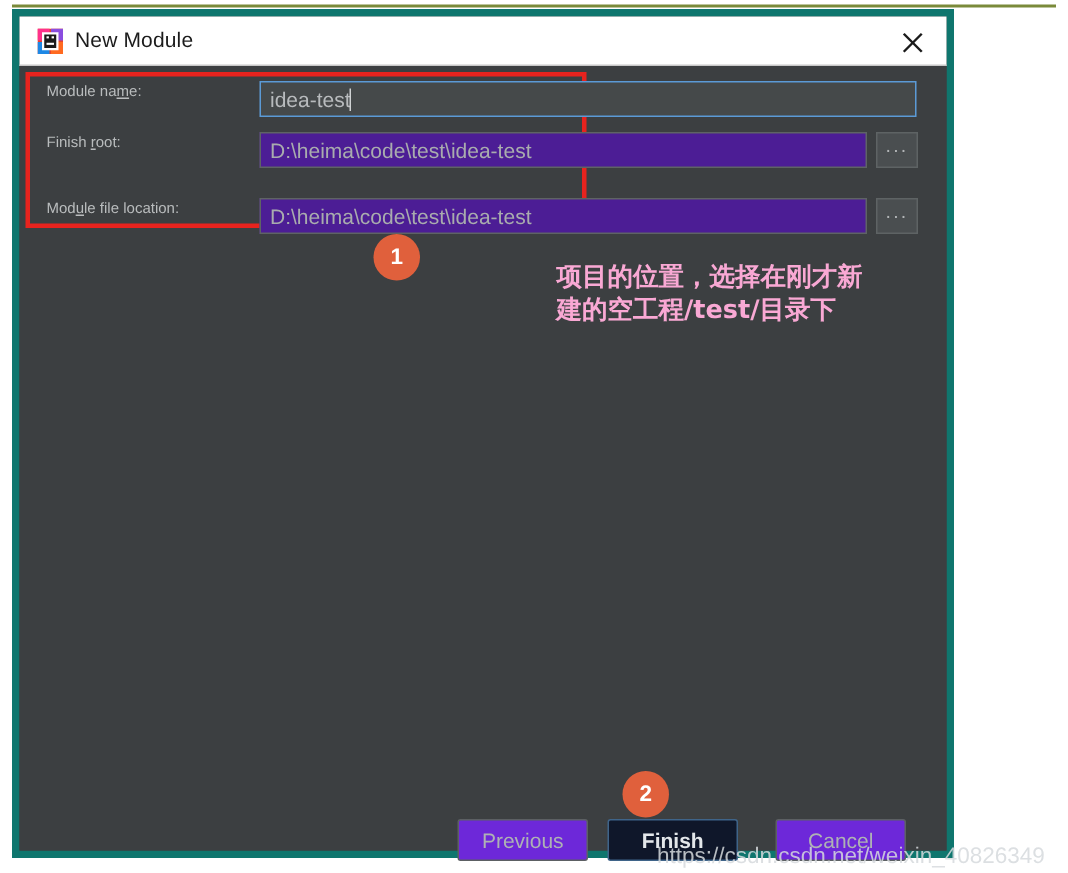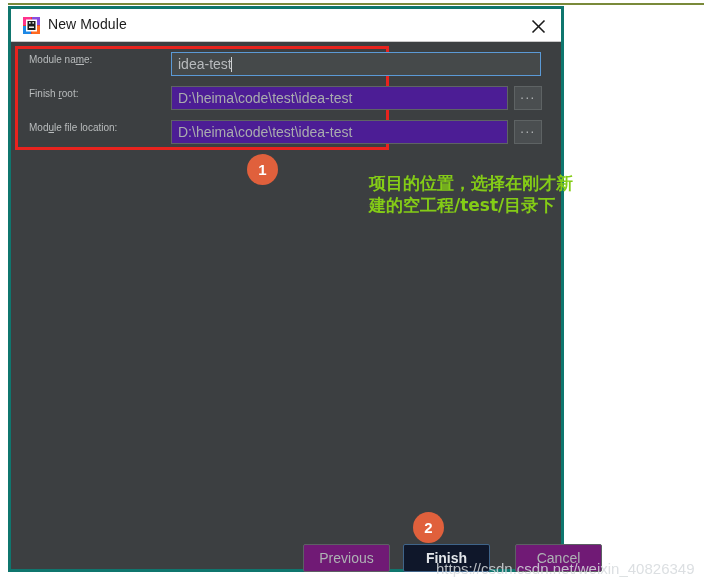--- a/index.html
+++ b/index.html
@@ -13,24 +13,24 @@
     font-family: "Liberation Sans", "DejaVu Sans", sans-serif;
     overflow: hidden;
     position: relative;
   }
 
   
   #window {
     position: absolute;
     left: 8px;
     top: 6px;
-    width: 556px;
+    width: 628px;
     height: 566px;
     background: #3c3f41;
-    border: 3px solid #0f766e;
+    border: 5px solid #0f766e;
     box-sizing: border-box;
     padding-left: 12px;
   }
   #top-accent {
     position: absolute;
     left: 8px;
     top: 3px;
     width: 696px;
     height: 2px;
     background: #7a8a3a;
@@ -84,21 +84,21 @@
 
   
   .form-row {
     position: absolute;
     left: 0;
     right: 0;
     height: 24px;
   }
   #row-name     { top: 10px; }
   #row-croot    { top: 44px; }
-  #row-mfile    { top: 78px; }
+  #row-mfile    { top: 88px; }
 
   .field-label {
     position: absolute;
     left: 18px;
     top: 2px;
     font-size: 10px;
     color: #b9bcbd;
     white-space: nowrap;
   }
   .field-label u { text-decoration: underline; }
@@ -188,35 +188,35 @@
     width: 31px;
     height: 31px;
     line-height: 31px;
   }
 
   
   #annotation {
     position: absolute;
     left: 358px;
     top: 130px;
-    color: #84cc16;
+    color: #f9a8d4;
     font-size: 17px;
     line-height: 22px;
     font-family: "DejaVu Sans", "Liberation Sans", sans-serif;
     font-weight: bold;
     width: 230px;
   }
   #annotation div { white-space: nowrap; }
 
   
   .dlg-btn {
     position: absolute;
     top: 502px;
     height: 28px;
-    background: #701a75;
+    background: #6d28d9;
     border: 1px solid #5c6063;
     box-sizing: border-box;
     color: #aeb2b4;
     font-size: 14px;
     text-align: center;
     line-height: 26px;
     border-radius: 2px;
     cursor: pointer;
     font-family: "Liberation Sans", sans-serif;
   }

